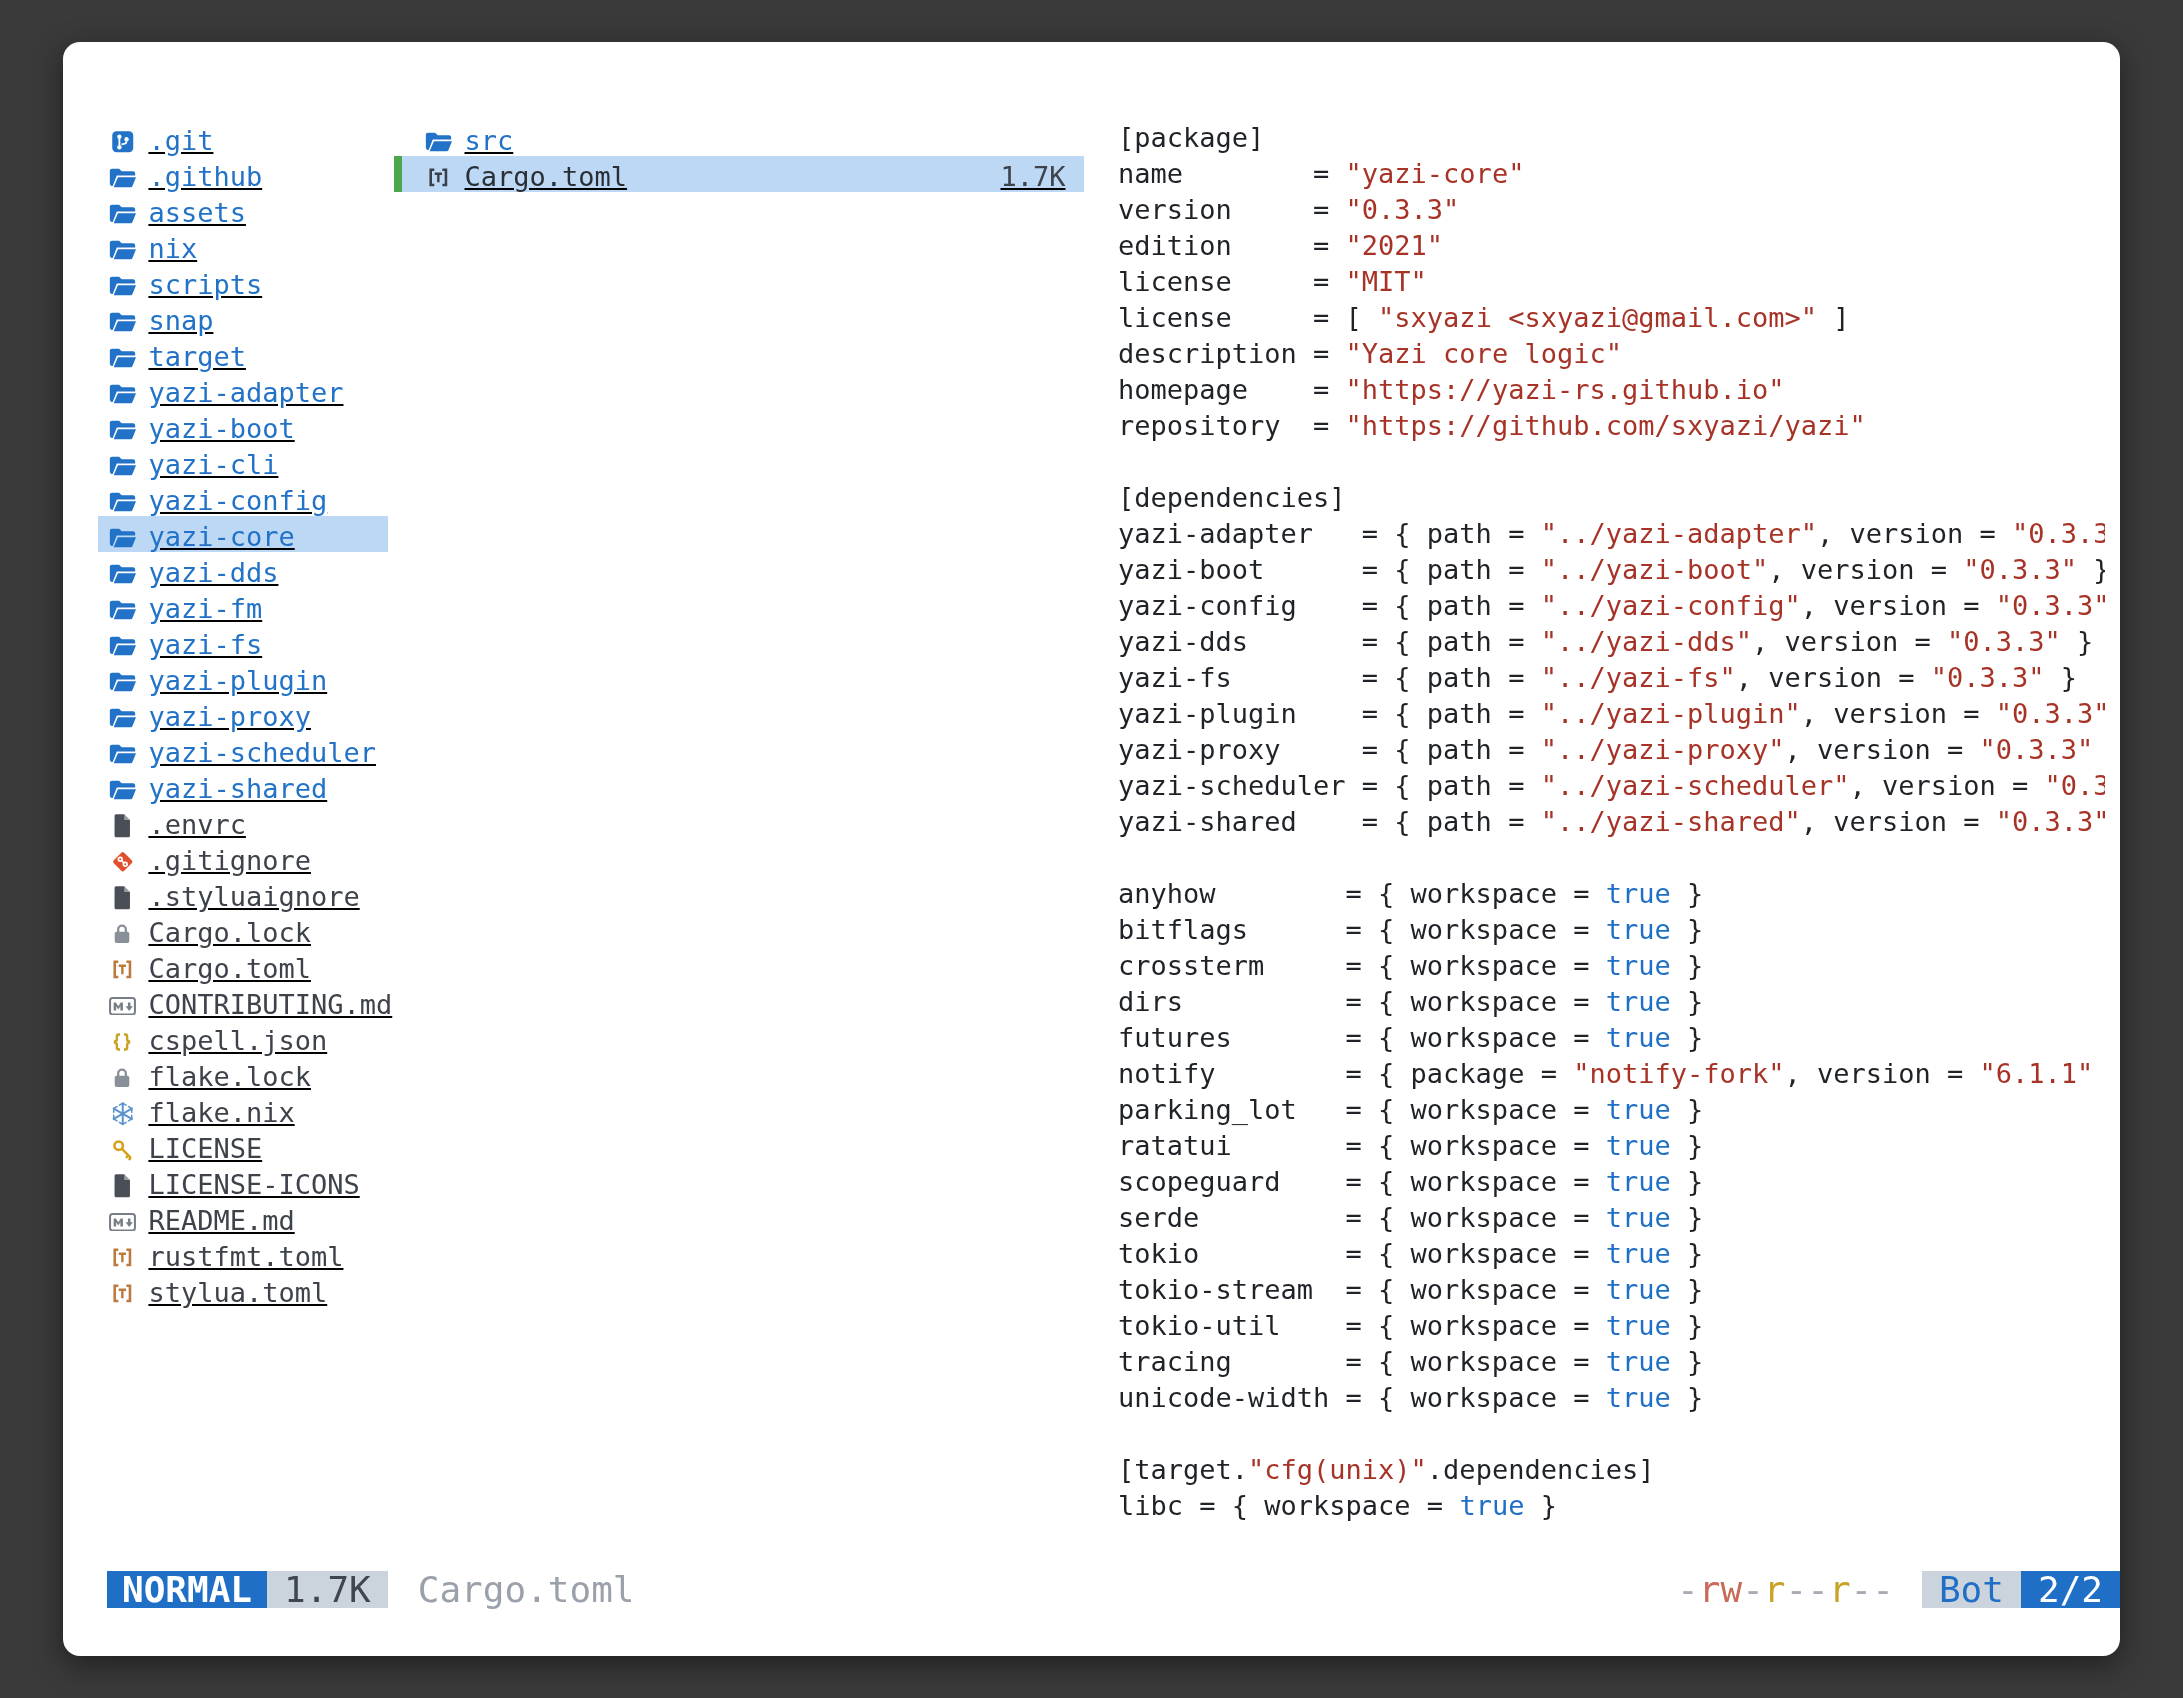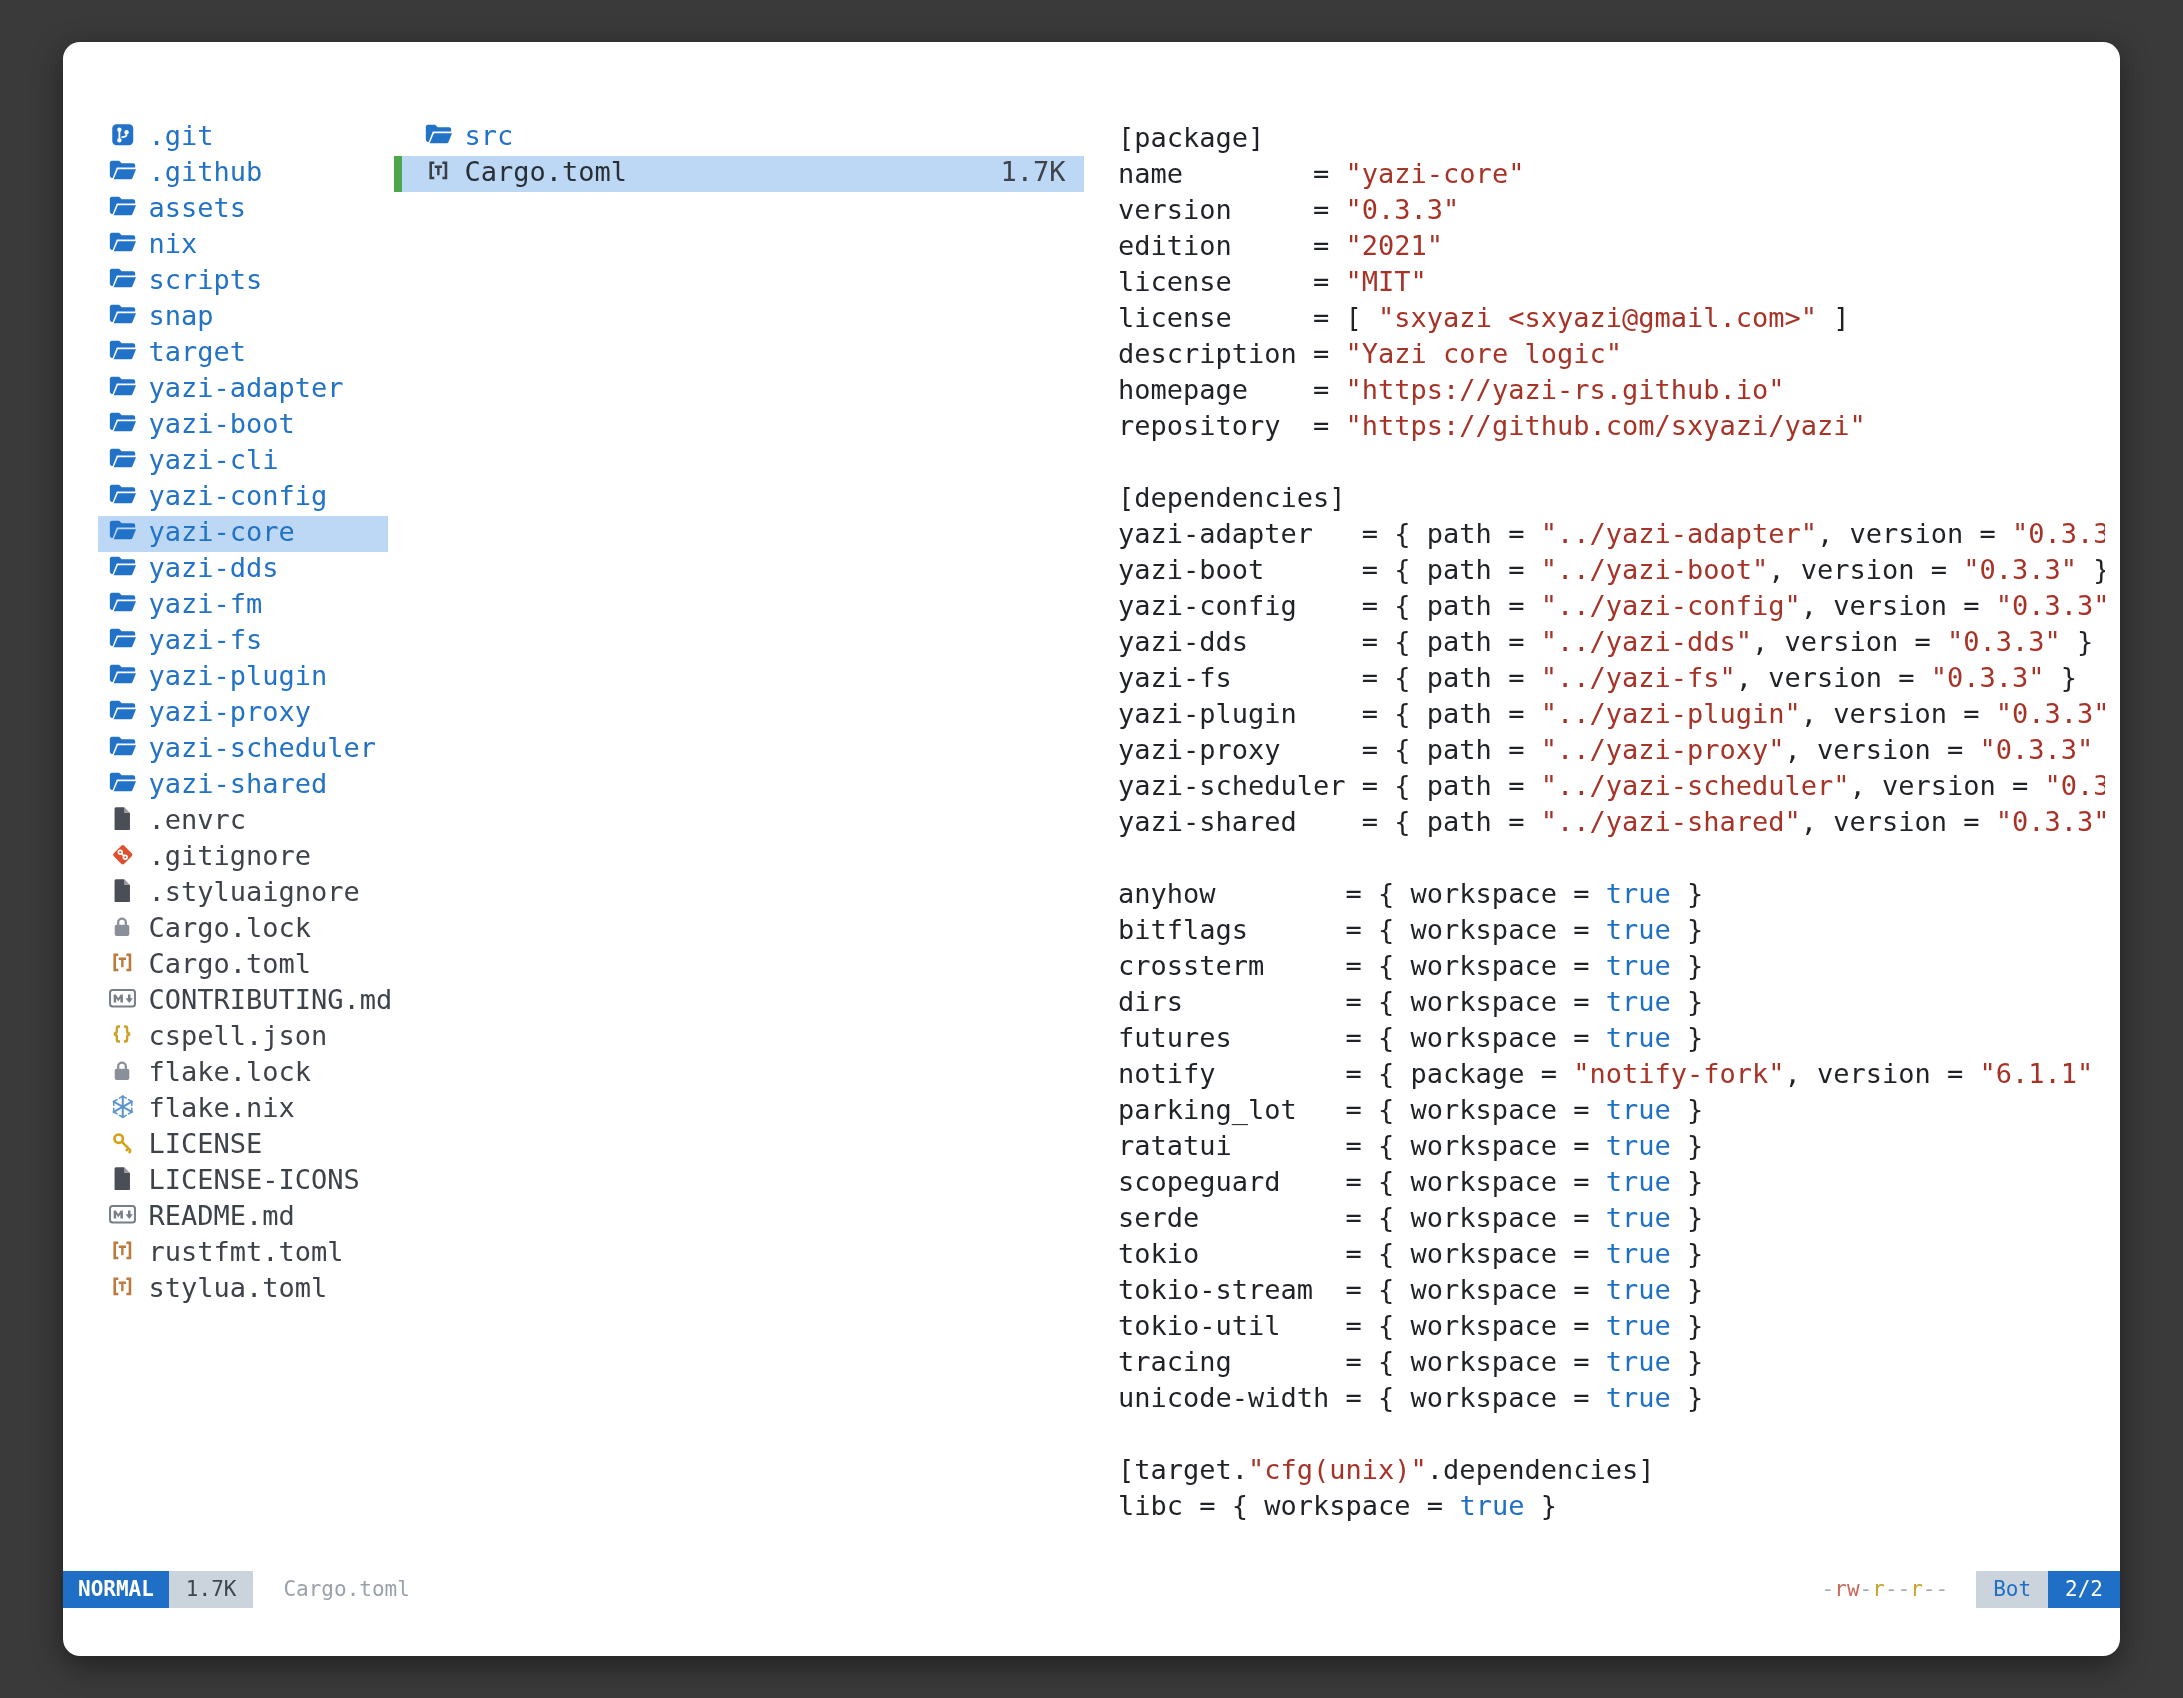--- a/index.html
+++ b/index.html
@@ -34,22 +34,22 @@
     border-radius:17px;
     box-shadow:0 8.4px 30px rgba(0,0,0,.45);
     overflow:hidden;
   }
   .pane{position:absolute;top:78px;font-size:27px}
   .pane-parent{left:35px;width:290px}
   .pane-current{left:331px;width:690px}
   .pane-preview{left:1055px;width:987px;height:1451px;overflow:hidden;font-family:"DejaVu Sans Mono",monospace}
 
   .row{
-    display:flex;align-items:flex-start;height:var(--rh);
-    white-space:pre;cursor:default;
+    display:flex;align-items:flex-end;height:var(--rh);
+    white-space:pre;cursor:default;text-decoration:underline;
   }
   .pane-parent .row{padding-left:8.4px}
   .pane-current .row{padding-left:28.5px;position:relative}
   .row.selected{background:var(--selection)}
   .row .lbl{white-space:pre}
   .row.dir .lbl{color:var(--dir-text)}
   .row.file .lbl{color:var(--file-text)}
   .pane-current .row.selected .lbl{color:#2a2f36}
   .pane-current .row.selected .ic{color:#3a4049 !important}
   .marker{position:absolute;left:0;top:0;bottom:0;width:7.6px;background:var(--marker-green)}
@@ -59,21 +59,21 @@
 
   .pl{height:var(--rh);line-height:var(--rh);white-space:pre}
   .tk-p{color:var(--code-plain)}
   .tk-s{color:var(--code-string)}
   .tk-b{color:var(--code-bool)}
   .tk-c{color:var(--code-comment)}
 
   .statusbar{
     position:absolute;left:0;top:1529px;width:100%;height:37px;
     display:flex;align-items:stretch;justify-content:space-between;
-    font-size:21px;line-height:37px;white-space:pre;
+    font-size:36px;line-height:37px;white-space:pre;padding-left:44px;
   }
   .sb-left,.sb-right{display:flex;align-items:stretch}
   .badge{display:inline-block;height:37px;padding:0 17px}
   .badge-blue{background:var(--accent);color:#ffffff}
   .badge-light{background:var(--badge-light-bg);color:#3f4650}
   .badge-mode{font-weight:bold;padding:0 15px}
   .badge-bot{color:var(--accent)}
   .sb-filename{color:var(--muted-text);margin-left:30px}
   .sb-perms{margin-right:28px;align-self:center}
   .pm-dim{color:var(--perm-dim)}

